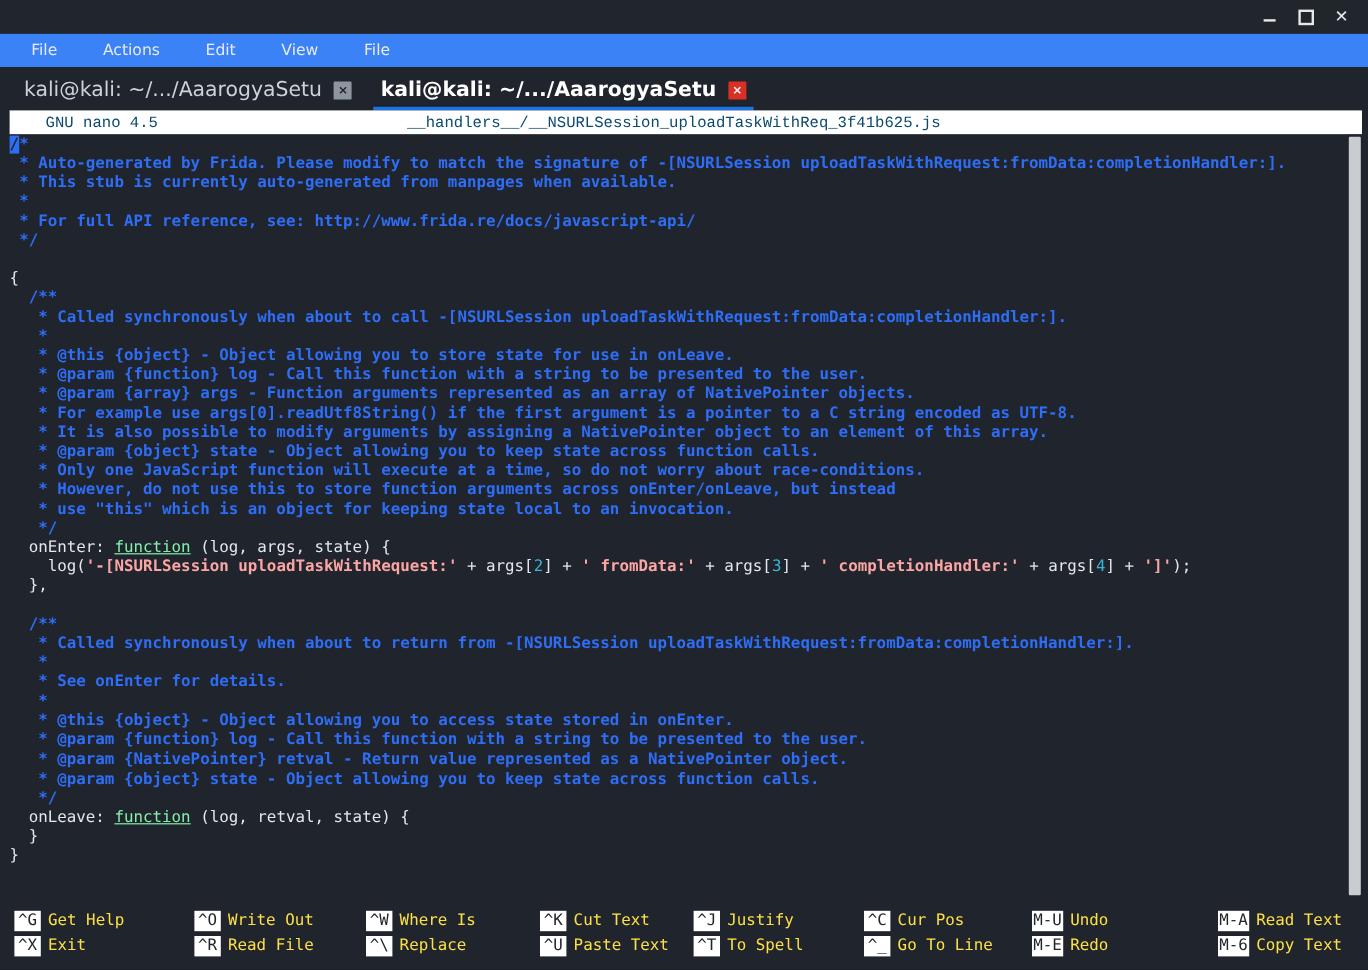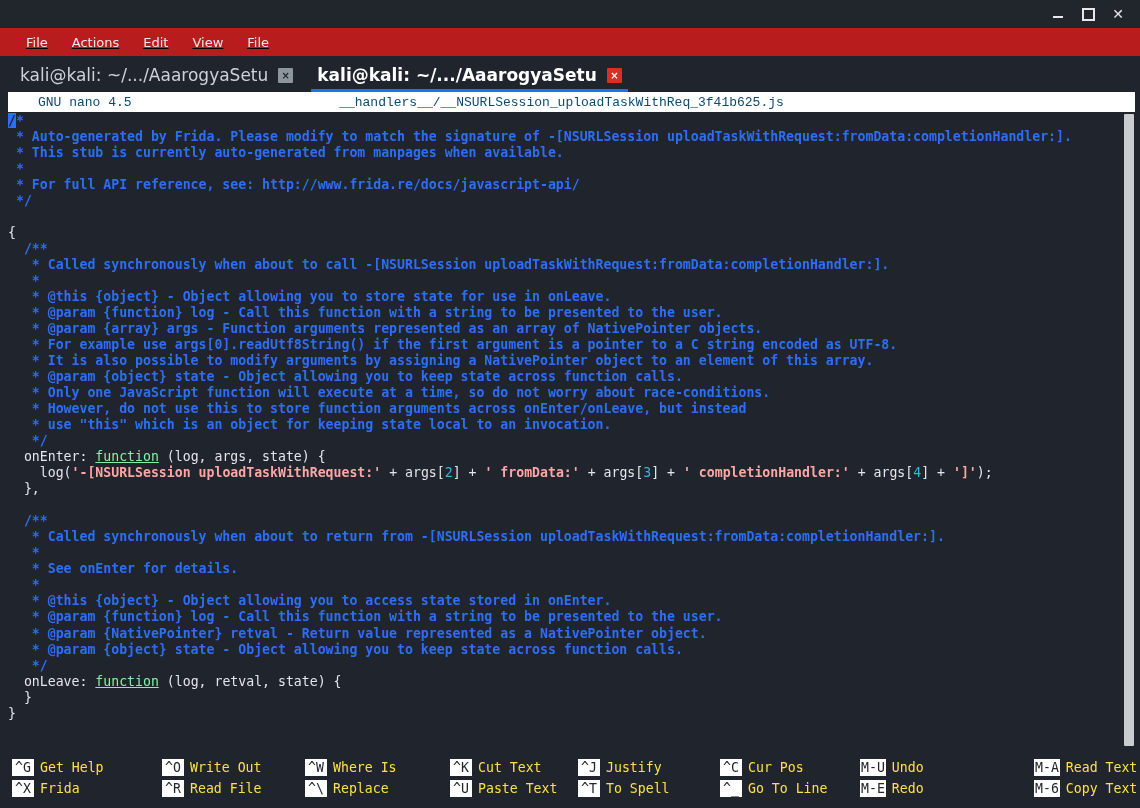--- a/index.html
+++ b/index.html
@@ -76,27 +76,26 @@
   }
   .win-close {
     font-size: 14px;
     font-weight: bold;
     line-height: 1;
   }
 
   
   .menubar {
     height: 28px;
-    background: #b91c1c;
+    background: #3b82f6;
     display: flex;
     align-items: center;
     padding-left: 14px;
-    gap: 0px;
+    gap: 14px;
     flex: 0 0 28px;
-    text-decoration: underline;
   }
   .menu-item {
     color: #e9ebee;
     font-family: "DejaVu Sans", sans-serif;
     font-size: 13px;
     padding: 3px 12px;
     cursor: default;
     border-radius: 2px;
   }
 
@@ -303,21 +302,21 @@
   </div>
 
   <div class="shortcuts" id="shortcut-bar">
       <div class="sc-col" style="width: 150px;">
         <div class="sc-row">
           <span class="sc-key">^G</span>
           <span class="sc-label">Get Help</span>
         </div>
         <div class="sc-row">
           <span class="sc-key">^X</span>
-          <span class="sc-label">Frida</span>
+          <span class="sc-label">Exit</span>
         </div>
       </div>
       <div class="sc-col" style="width: 143px;">
         <div class="sc-row">
           <span class="sc-key">^O</span>
           <span class="sc-label">Write Out</span>
         </div>
         <div class="sc-row">
           <span class="sc-key">^R</span>
           <span class="sc-label">Read File</span>
@@ -356,21 +355,21 @@
       <div class="sc-col" style="width: 140px;">
         <div class="sc-row">
           <span class="sc-key">^C</span>
           <span class="sc-label">Cur Pos</span>
         </div>
         <div class="sc-row">
           <span class="sc-key">^_</span>
           <span class="sc-label">Go To Line</span>
         </div>
       </div>
-      <div class="sc-col" style="width: 174px;">
+      <div class="sc-col" style="width: 155px;">
         <div class="sc-row">
           <span class="sc-key">M-U</span>
           <span class="sc-label">Undo</span>
         </div>
         <div class="sc-row">
           <span class="sc-key">M-E</span>
           <span class="sc-label">Redo</span>
         </div>
       </div>
       <div class="sc-col">

